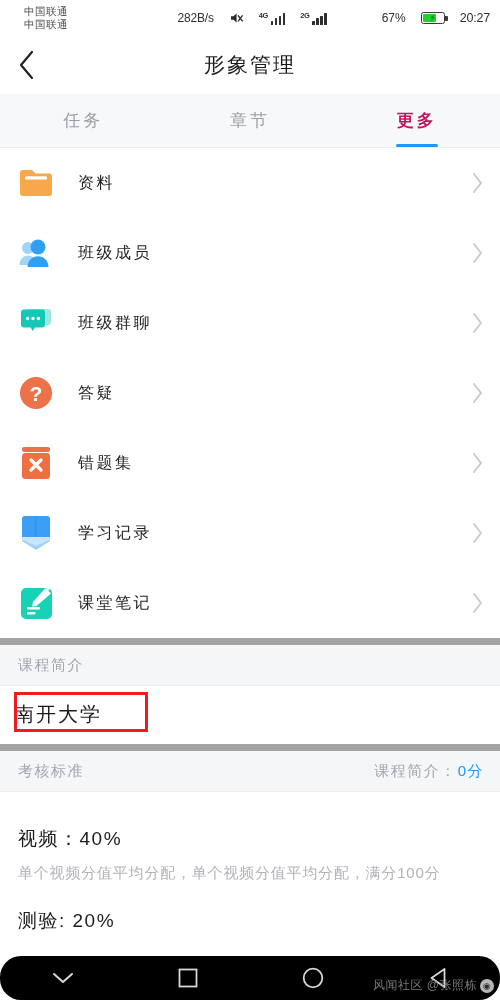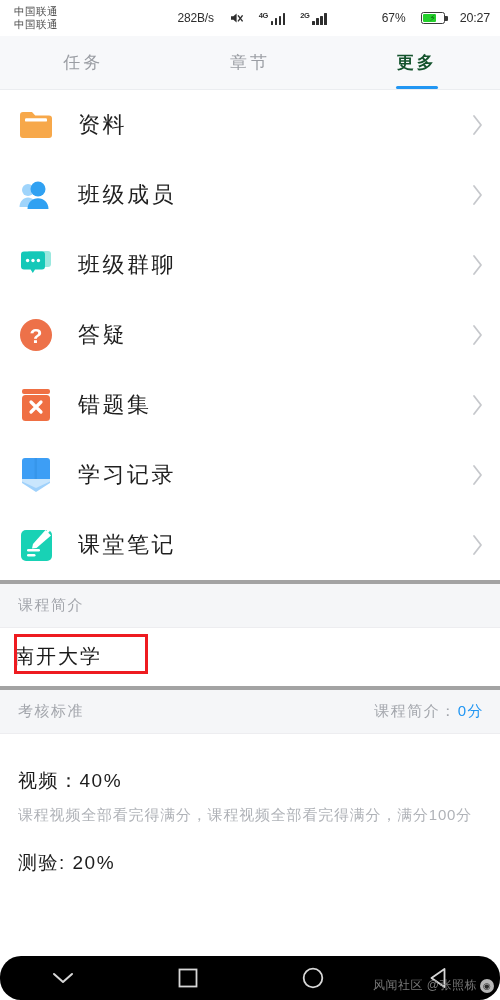--- a/index.html
+++ b/index.html
@@ -15,21 +15,21 @@
     width: 500px; height: 1000px;
     background: #ffffff;
     display: flex; flex-direction: column;
   }
 
   
   .statusbar {
     height: 36px;
     background: #ffffff;
     display: flex; align-items: center;
-    padding: 0 10px 0 14px;
+    padding: 0 10px 0 24px;
     font-size: 11px;
     color: #3a3a3a;
     flex: 0 0 36px;
   }
   .carrier {
     display: flex; flex-direction: column;
     justify-content: center;
     line-height: 1.25;
     font-size: 10.5px;
     color: #4a4a4a;
@@ -99,21 +99,21 @@
     background: #f7f8fa;
     display: flex; align-items: stretch;
     border-bottom: 1px solid #ebedf0;
   }
   .tab {
     flex: 1; display: flex; flex-direction: column;
     align-items: center; justify-content: center;
     position: relative; cursor: pointer;
     font-size: 17px; color: #9a9da3; letter-spacing: 3px;
   }
-  .tab.active { color: #14532d; font-weight: bold; }
+  .tab.active { color: #be185d; font-weight: bold; }
   .tab .underline {
     position: absolute; bottom: 0; left: 50%;
     transform: translateX(-50%);
     width: 42px; height: 3.5px; border-radius: 2px;
     background: transparent;
   }
   .tab.active .underline { background: #2196f3; }
 
   
   .menu {
@@ -129,35 +129,35 @@
   }
   .menu-row .ico {
     width: 36px; height: 36px;
     flex: 0 0 36px;
     display: flex; align-items: center; justify-content: center;
     position: relative;
   }
   .menu-row .ico svg { display: block; }
   .menu-row .label {
     margin-left: 24px;
-    font-size: 22px; color: #1f1f1f;
+    font-size: 16px; color: #1f1f1f;
     letter-spacing: 2.5px;
   }
   .menu-row .chev { margin-left: auto; }
   .menu-row .chev svg { display: block; }
 
   
   .section-head {
     height: 48px;
     background: #f5f6f8;
     display: flex; align-items: center;
     padding: 0 16px 0 18px;
     font-size: 15px; color: #a3a6ac;
     letter-spacing: 1.5px;
-    border-top: 4px solid #a3a3a3;
+    border-top: 7px solid #a3a3a3;
     border-bottom: 1px solid #ededf0;
   }
   .section-head .score {
     margin-left: auto;
     display: flex; align-items: center;
     font-size: 15px; color: #a3a6ac;
   }
   .section-head .score .val { color: #2196f3; margin-left: 1px; }
 
   
@@ -255,20 +255,30 @@
       </span>
       <span class="pct">67%</span>
       <span class="batt">
         <span class="fill" style="width: 67%;"></span>
         <span class="bolt">⚡</span>
       </span>
       <span class="clock">20:27</span>
     </div>
   </div>
 
+  <div class="titlebar">
+    <div class="back-btn">
+      <span>
+        <svg width="20" height="32" viewBox="0 0 20 32">
+          <path d="M15 3 L4 16 L15 29" stroke="#222" stroke-width="2.2" fill="none" stroke-linecap="round" stroke-linejoin="round"></path>
+        </svg>
+      </span>
+    </div>
+    <div class="page-title">形象管理</div>
+  </div>
 
   <div class="tabs">
     <div class="tab">
       <span>任务</span>
       <span class="underline"></span>
     </div>
     <div class="tab">
       <span>章节</span>
       <span class="underline"></span>
     </div>
@@ -409,21 +419,21 @@
   <div class="section-head">
     <span>考核标准</span>
     <span class="score">
       <span>课程简介：</span>
       <span class="val">0分</span>
     </span>
   </div>
 
   <div class="criteria">
     <div class="crit-title">视频：40%</div>
-    <div class="crit-desc">课程视频全部看完得满分，课程视频全部看完得满分，满分100分</div>
+    <div class="crit-desc">单个视频分值平均分配，单个视频分值平均分配，满分100分</div>
     <div class="crit-title second">测验: 20%</div>
   </div>
 
   <div class="navbar">
     <div class="nav-btn">
       <span>
         <svg width="26" height="16" viewBox="0 0 26 16">
           <path d="M4 4 L13 12 L22 4" stroke="#d7d7d7" stroke-width="2" fill="none" stroke-linecap="round" stroke-linejoin="round"></path>
         </svg>
       </span>

